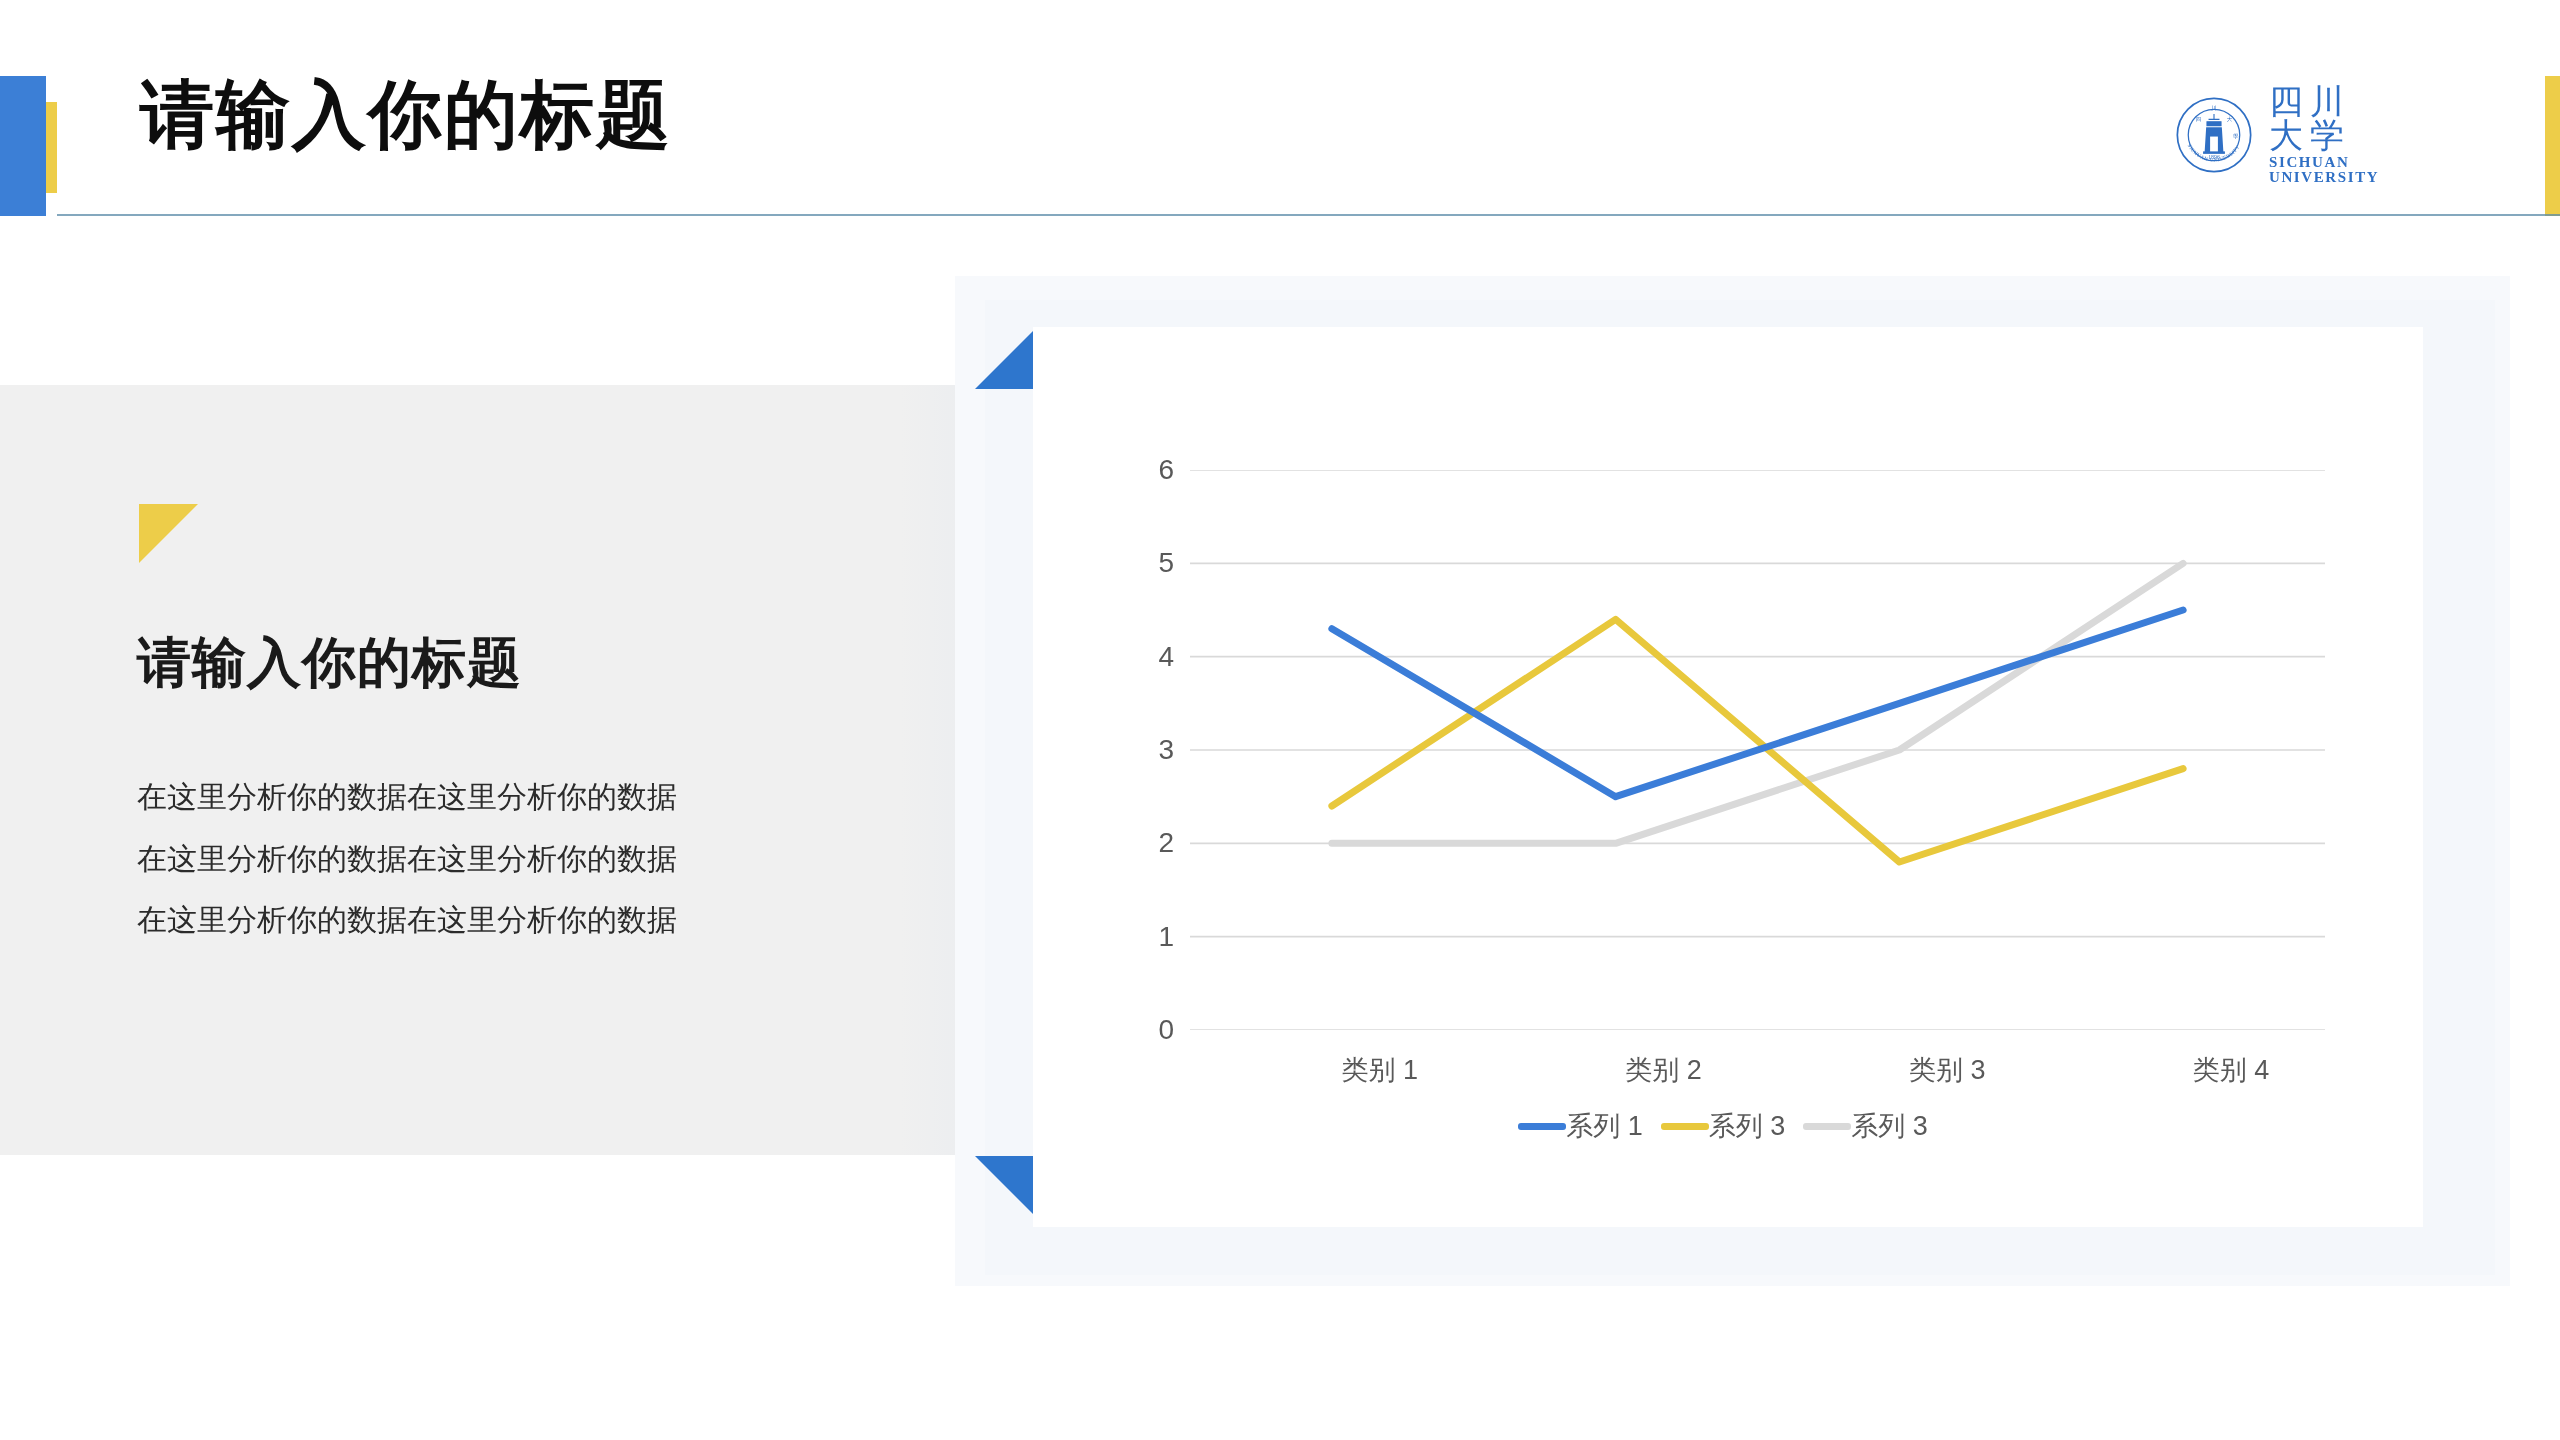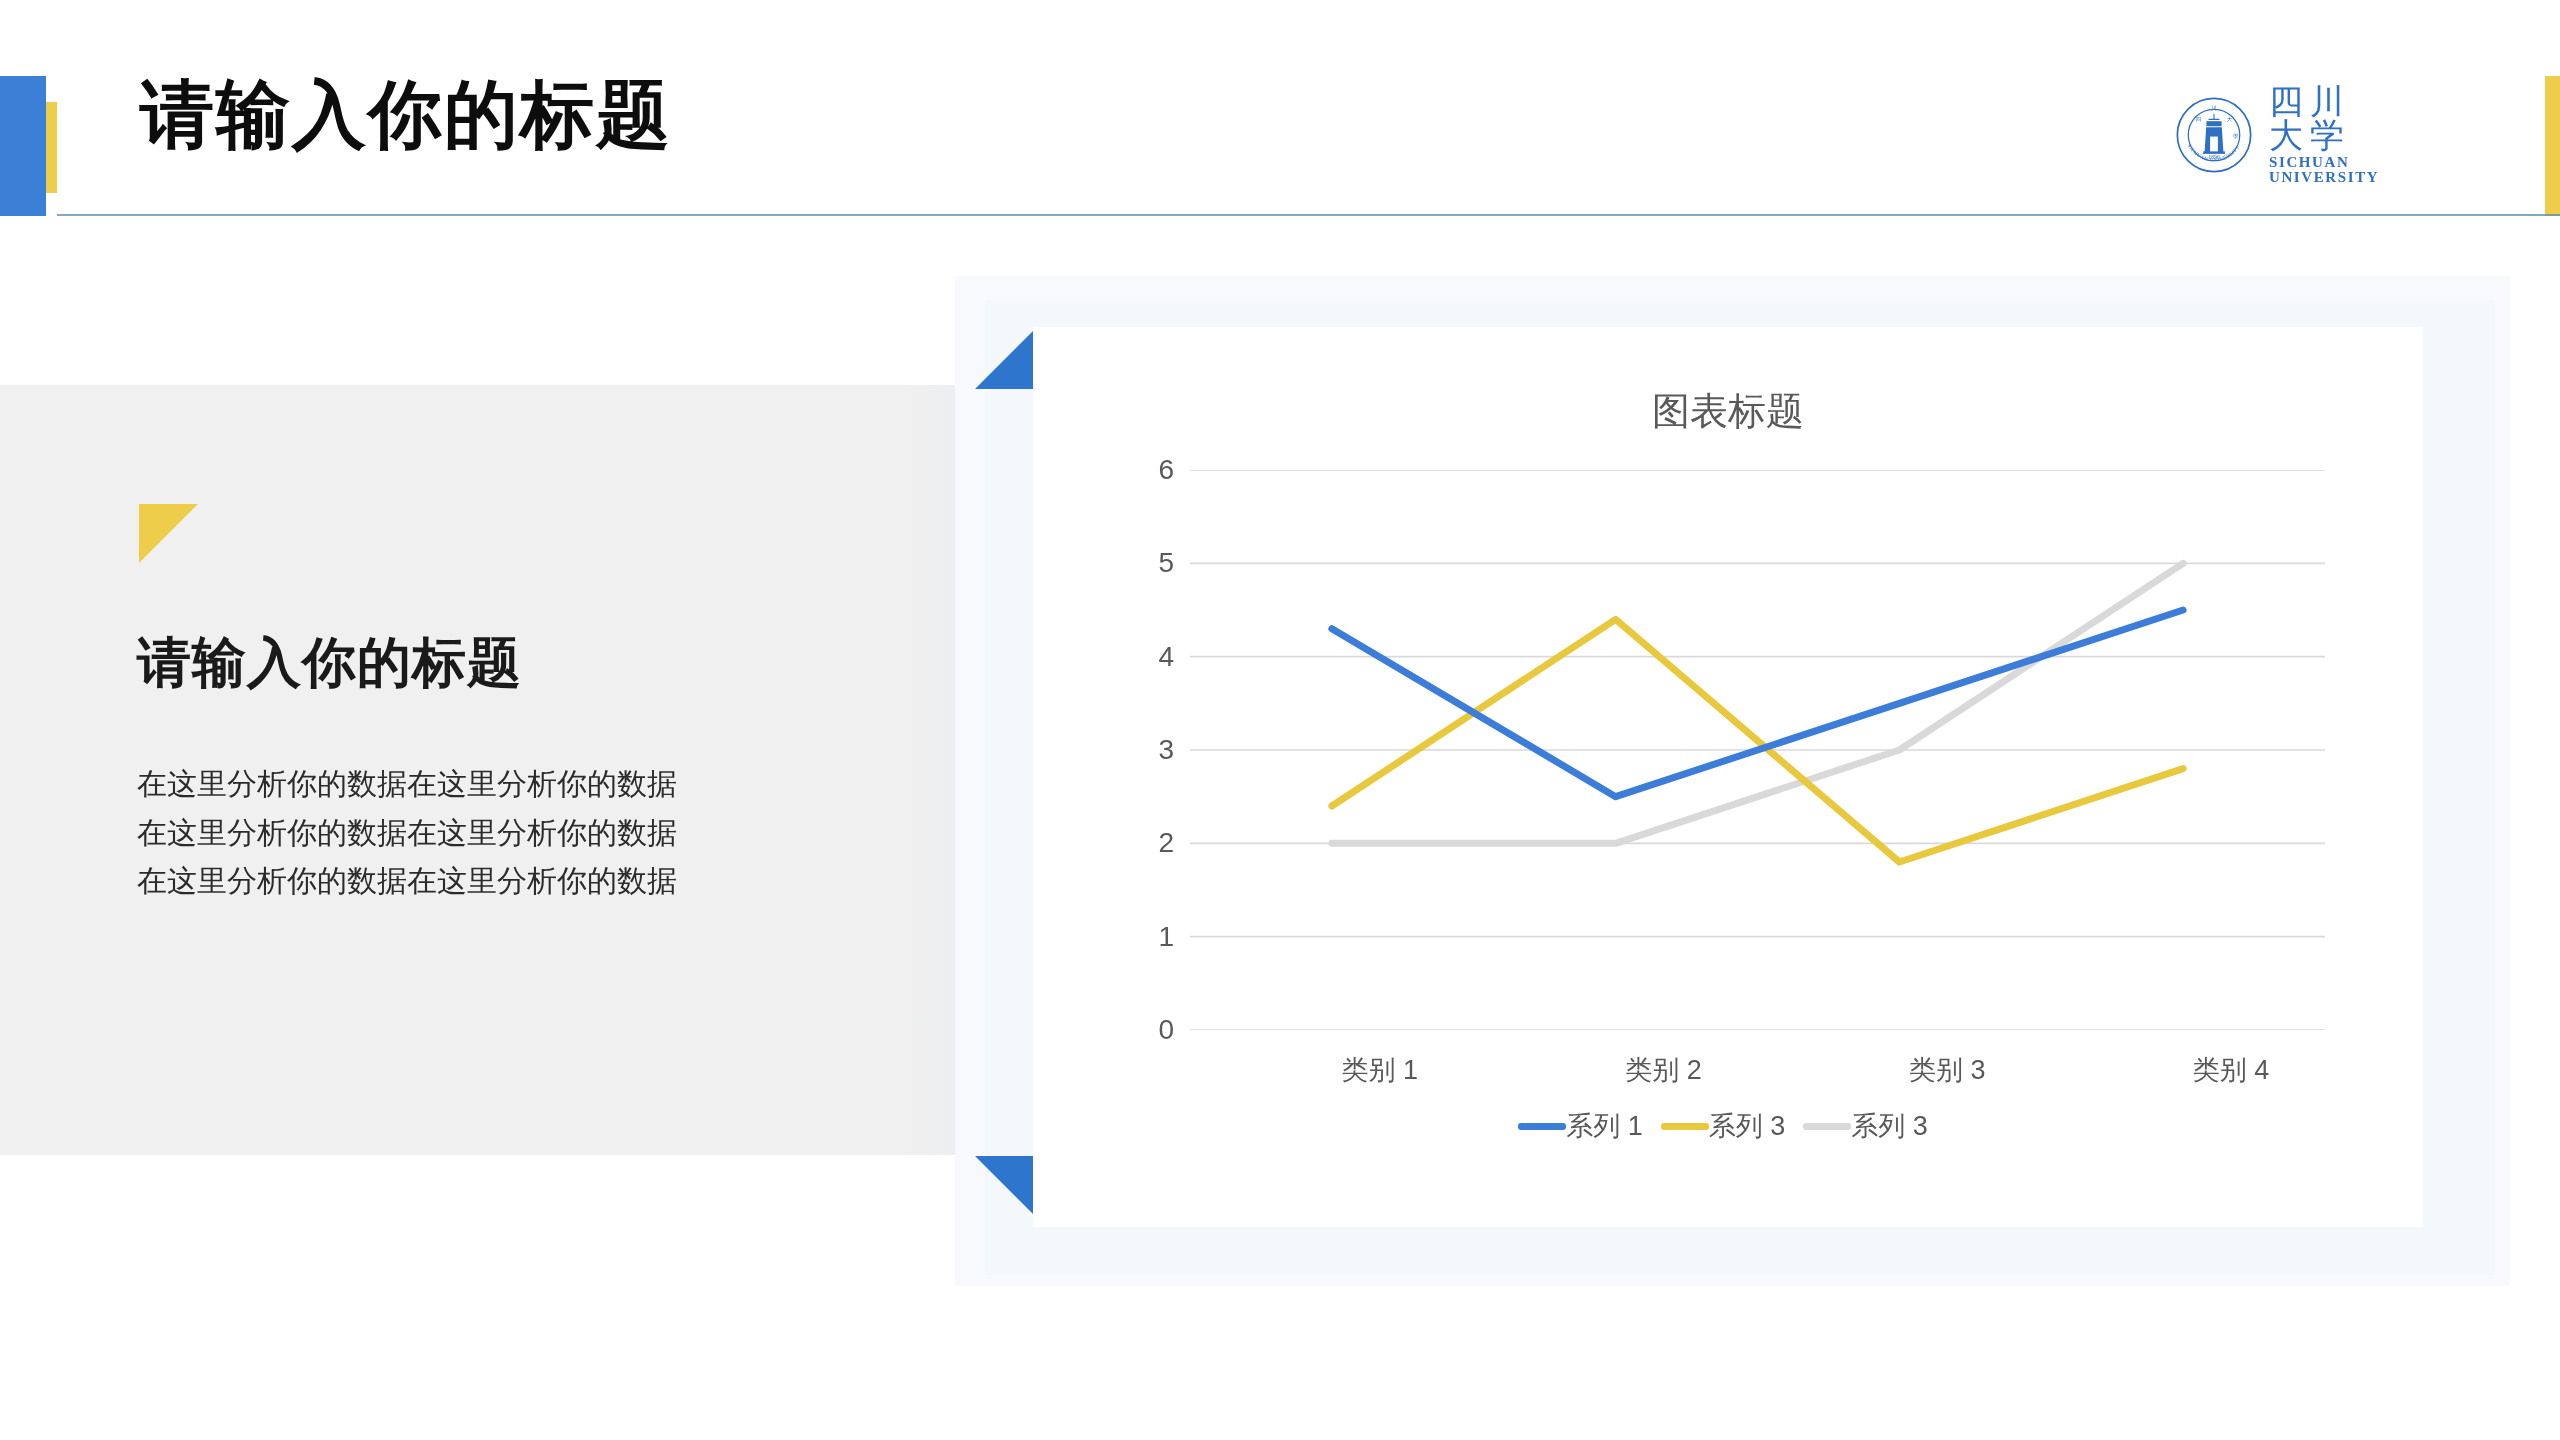--- a/index.html
+++ b/index.html
@@ -91,21 +91,21 @@
     white-space: nowrap;
   }
   .panel-body {
     position: absolute;
     left: 137px; top: 760px;
     width: 790px;
     font-size: 30px;
     color: #2b2b2b;
     line-height: 1.62;
   }
-  .panel-body div { white-space: nowrap; }
+  .panel-body div { white-space: nowrap; margin-top: 13px; }
 
   
   .card-shadow {
     position: absolute;
     left: 955px; top: 276px;
     width: 1555px; height: 1010px;
     background: #f7f9fc;
   }
   .card-shadow-2 {
     position: absolute;
@@ -281,21 +281,20 @@
     <div>在这里分析你的数据在这里分析你的数据</div>
     <div>在这里分析你的数据在这里分析你的数据</div>
   </div>
 
   <div class="card-shadow"></div>
   <div class="card-shadow-2"></div>
   <div class="card-white"></div>
   <div class="blue-tri-top"></div>
   <div class="blue-tri-bottom"></div>
 
-  <div class="chart-title">图表标题</div>
 
   <div class="chart-area">
     <svg class="plot-svg" id="plot" viewBox="0 0 1135 560" preserveAspectRatio="none">
         <line x1="0" x2="1135" y1="0" y2="0" stroke="#d9d9d9" stroke-width="1.6" vector-effect="non-scaling-stroke"></line>
         <line x1="0" x2="1135" y1="93.33333333333331" y2="93.33333333333331" stroke="#d9d9d9" stroke-width="1.6" vector-effect="non-scaling-stroke"></line>
         <line x1="0" x2="1135" y1="186.66666666666669" y2="186.66666666666669" stroke="#d9d9d9" stroke-width="1.6" vector-effect="non-scaling-stroke"></line>
         <line x1="0" x2="1135" y1="280" y2="280" stroke="#d9d9d9" stroke-width="1.6" vector-effect="non-scaling-stroke"></line>
         <line x1="0" x2="1135" y1="373.33333333333337" y2="373.33333333333337" stroke="#d9d9d9" stroke-width="1.6" vector-effect="non-scaling-stroke"></line>
         <line x1="0" x2="1135" y1="466.6666666666667" y2="466.6666666666667" stroke="#d9d9d9" stroke-width="1.6" vector-effect="non-scaling-stroke"></line>
         <line x1="0" x2="1135" y1="560" y2="560" stroke="#d9d9d9" stroke-width="1.6" vector-effect="non-scaling-stroke"></line>

